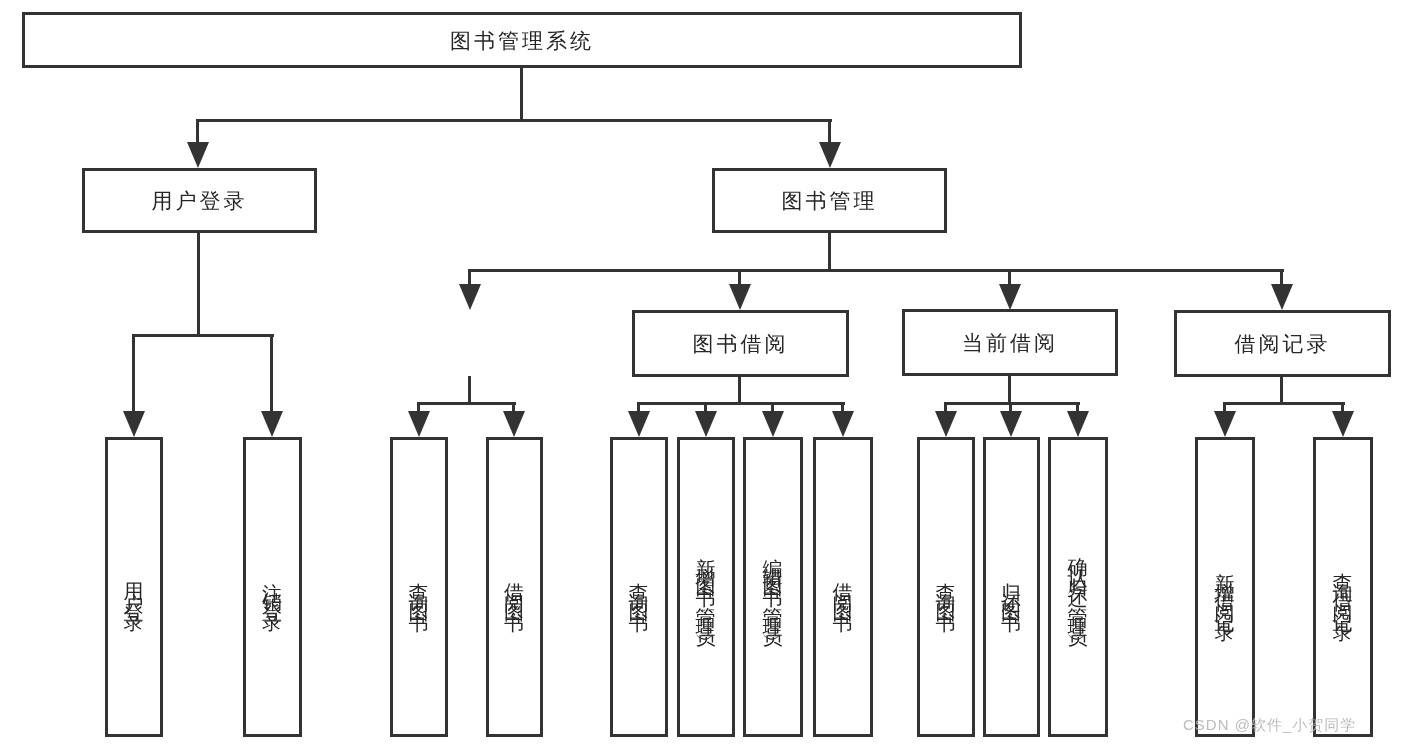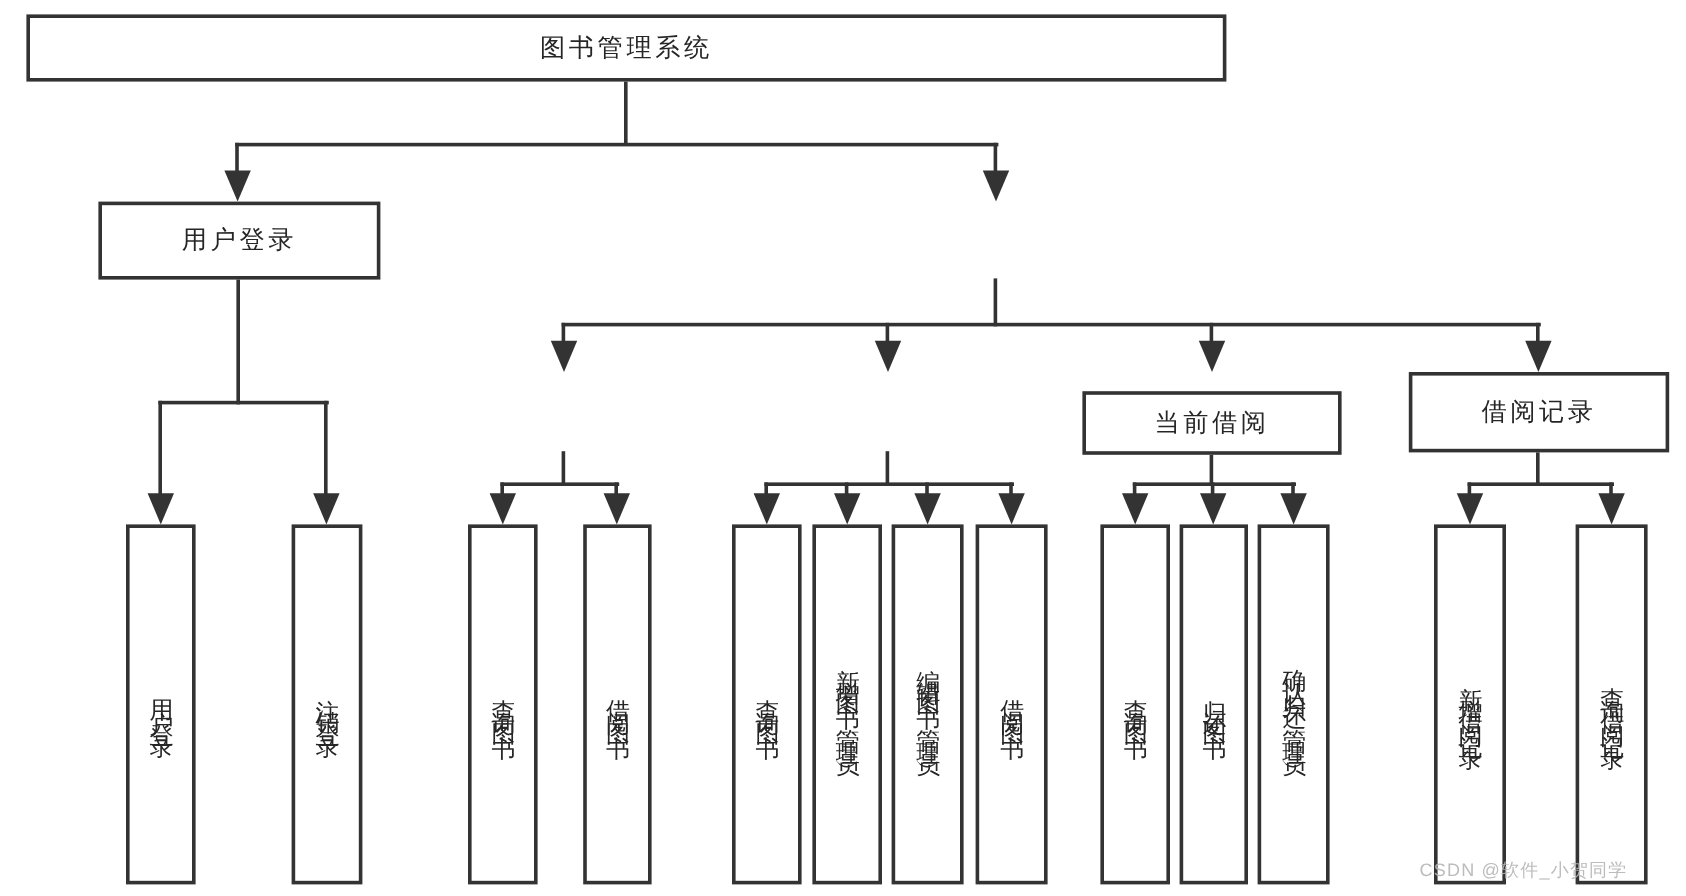--- a/index.html
+++ b/index.html
@@ -57,40 +57,46 @@
   <div class="vline" style="left:520px;top:66px;height:55px;"></div>
   <div class="hline" style="left:196px;top:119px;width:636px;"></div>
   <div class="vline" style="left:196px;top:119px;height:28px;"></div>
   <div class="arrow" style="left:187px;top:142px;"></div>
   <div class="vline" style="left:828px;top:119px;height:28px;"></div>
   <div class="arrow" style="left:819px;top:142px;"></div>
 
   <div class="box" style="left:82px;top:168px;width:235px;height:65px;">
     <span class="hlabel">用户登录</span>
   </div>
+  <div class="box" style="left:712px;top:168px;width:235px;height:65px;">
+    <span class="hlabel">图书管理</span>
+  </div>
 
   <div class="vline" style="left:197px;top:231px;height:106px;"></div>
   <div class="hline" style="left:132px;top:334px;width:142px;"></div>
   <div class="vline" style="left:132px;top:334px;height:80px;"></div>
   <div class="arrow" style="left:123px;top:411px;"></div>
   <div class="vline" style="left:270px;top:334px;height:80px;"></div>
   <div class="arrow" style="left:261px;top:411px;"></div>
 
   <div class="vline" style="left:828px;top:232px;height:40px;"></div>
   <div class="hline" style="left:468px;top:269px;width:816px;"></div>
   <div class="vline" style="left:468px;top:269px;height:20px;"></div>
   <div class="arrow" style="left:459px;top:284px;"></div>
   <div class="vline" style="left:738px;top:269px;height:20px;"></div>
   <div class="arrow" style="left:729px;top:284px;"></div>
   <div class="vline" style="left:1008px;top:269px;height:20px;"></div>
   <div class="arrow" style="left:999px;top:284px;"></div>
   <div class="vline" style="left:1280px;top:269px;height:20px;"></div>
   <div class="arrow" style="left:1271px;top:284px;"></div>
 
-  <div class="box" style="left:902px;top:326px;width:216px;height:53px;align-items:center;">
+  <div class="box" style="left:632px;top:310px;width:217px;height:67px;">
+    <span class="hlabel">图书借阅</span>
+  </div>
+  <div class="box" style="left:902px;top:309px;width:216px;height:67px;align-items:center;">
     <span class="hlabel">当前借阅</span>
   </div>
   <div class="box" style="left:1174px;top:310px;width:217px;height:67px;">
     <span class="hlabel">借阅记录</span>
   </div>
 
   <div class="vline" style="left:468px;top:376px;height:29px;"></div>
   <div class="hline" style="left:417px;top:402px;width:99px;"></div>
   <div class="vline" style="left:417px;top:402px;height:14px;"></div>
   <div class="arrow" style="left:408px;top:411px;"></div>

